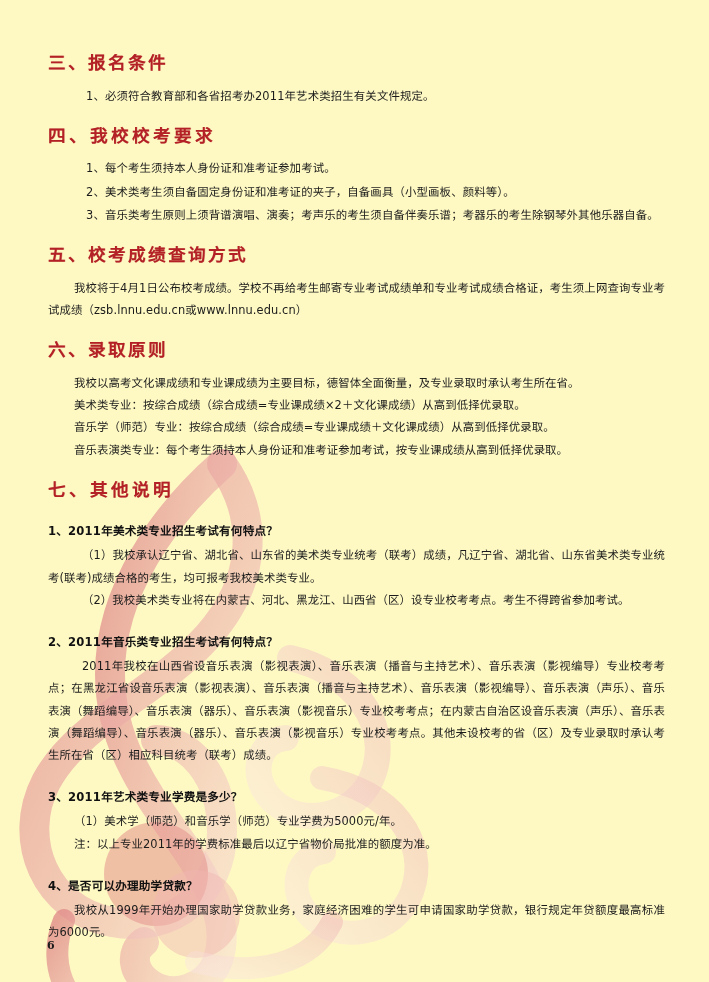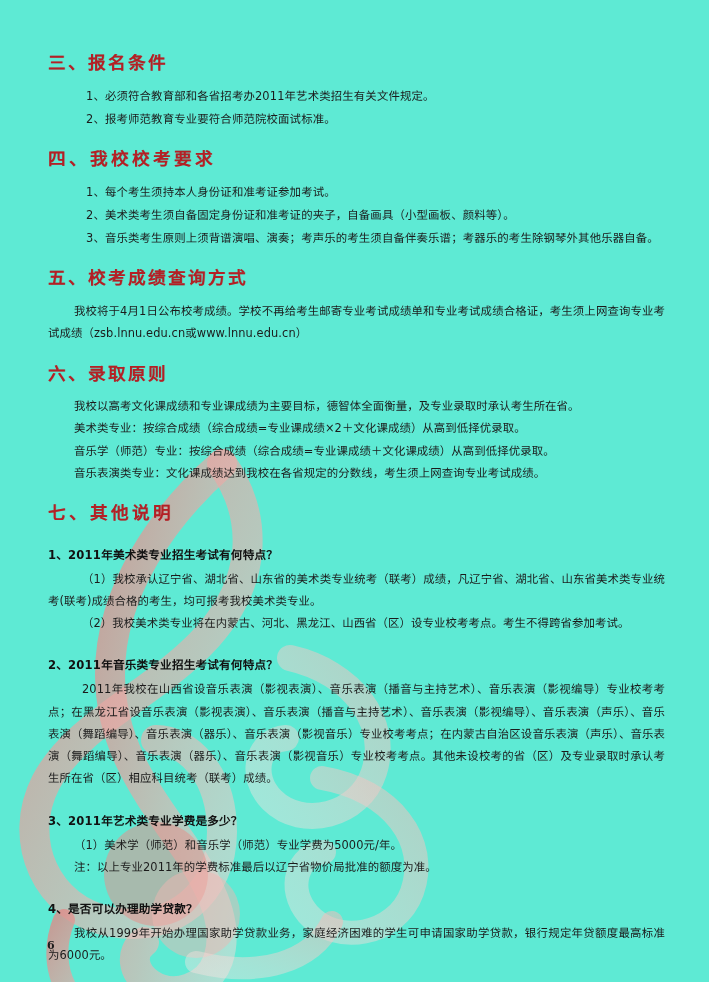--- a/index.html
+++ b/index.html
@@ -7,21 +7,21 @@
     padding: 0;
     background: #ffffff;
   }
   body {
     font-family: "DejaVu Sans", "Liberation Sans", sans-serif;
   }
   #page {
     position: relative;
     width: 709px;
     height: 982px;
-    background: #5eead4;
+    background: #fef9c3;
     overflow: hidden;
   }
 
   
   #watermark {
     position: absolute;
     left: -40px;
     bottom: -60px;
     width: 520px;
     height: 620px;
@@ -151,41 +151,40 @@
              C 300 556, 352 540, 372 500" fill="none" stroke="url(#wmg2)" stroke-width="22" stroke-linecap="round"></path>
     <path d="M104 498
              C 84 548, 110 598, 168 606" fill="none" stroke="url(#wmg)" stroke-width="22" stroke-linecap="round"></path>
   </svg>
 
   <div id="content">
 
     <div class="block">
       <h2 class="sec-head">三、报名条件</h2>
       <p class="li">1、必须符合教育部和各省招考办2011年艺术类招生有关文件规定。</p>
-      <p class="li">2、报考师范教育专业要符合师范院校面试标准。</p>
     </div>
 
     <div class="block">
       <h2 class="sec-head sp1">四、我校校考要求</h2>
       <p class="li">1、每个考生须持本人身份证和准考证参加考试。</p>
       <p class="li">2、美术类考生须自备固定身份证和准考证的夹子，自备画具（小型画板、颜料等）。</p>
       <p class="li">3、音乐类考生原则上须背谱演唱、演奏；考声乐的考生须自备伴奏乐谱；考器乐的考生除钢琴外其他乐器自备。</p>
     </div>
 
     <div class="block">
       <h2 class="sec-head">五、校考成绩查询方式</h2>
       <p class="para ind">我校将于4月1日公布校考成绩。学校不再给考生邮寄专业考试成绩单和专业考试成绩合格证，考生须上网查询专业考试成绩（zsb.lnnu.edu.cn或www.lnnu.edu.cn）</p>
     </div>
 
     <div class="block">
       <h2 class="sec-head">六、录取原则</h2>
       <p class="para pl">我校以高考文化课成绩和专业课成绩为主要目标，德智体全面衡量，及专业录取时承认考生所在省。</p>
       <p class="para pl">美术类专业：按综合成绩（综合成绩=专业课成绩×2＋文化课成绩）从高到低择优录取。</p>
       <p class="para pl">音乐学（师范）专业：按综合成绩（综合成绩=专业课成绩＋文化课成绩）从高到低择优录取。</p>
-      <p class="para pl">音乐表演类专业：文化课成绩达到我校在各省规定的分数线，考生须上网查询专业考试成绩。</p>
+      <p class="para pl">音乐表演类专业：每个考生须持本人身份证和准考证参加考试，按专业课成绩从高到低择优录取。</p>
     </div>
 
     <div class="block tight">
       <h2 class="sec-head sp1">七、其他说明</h2>
     </div>
 
     <div class="qgroup">
       <p class="q">1、2011年美术类专业招生考试有何特点？</p>
       <p class="ans ind2">（1）我校承认辽宁省、湖北省、山东省的美术类专业统考（联考）成绩，凡辽宁省、湖北省、山东省美术类专业统考(联考)成绩合格的考生，均可报考我校美术类专业。</p>
       <p class="ans ind2">（2）我校美术类专业将在内蒙古、河北、黑龙江、山西省（区）设专业校考考点。考生不得跨省参加考试。</p>

